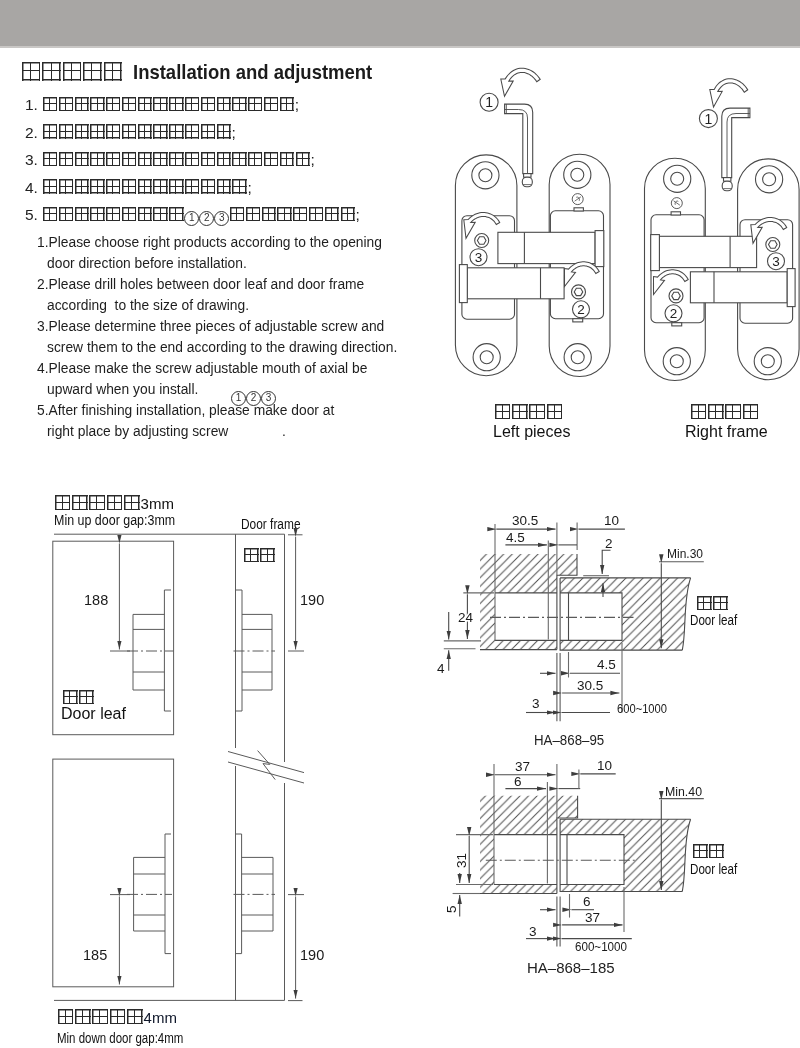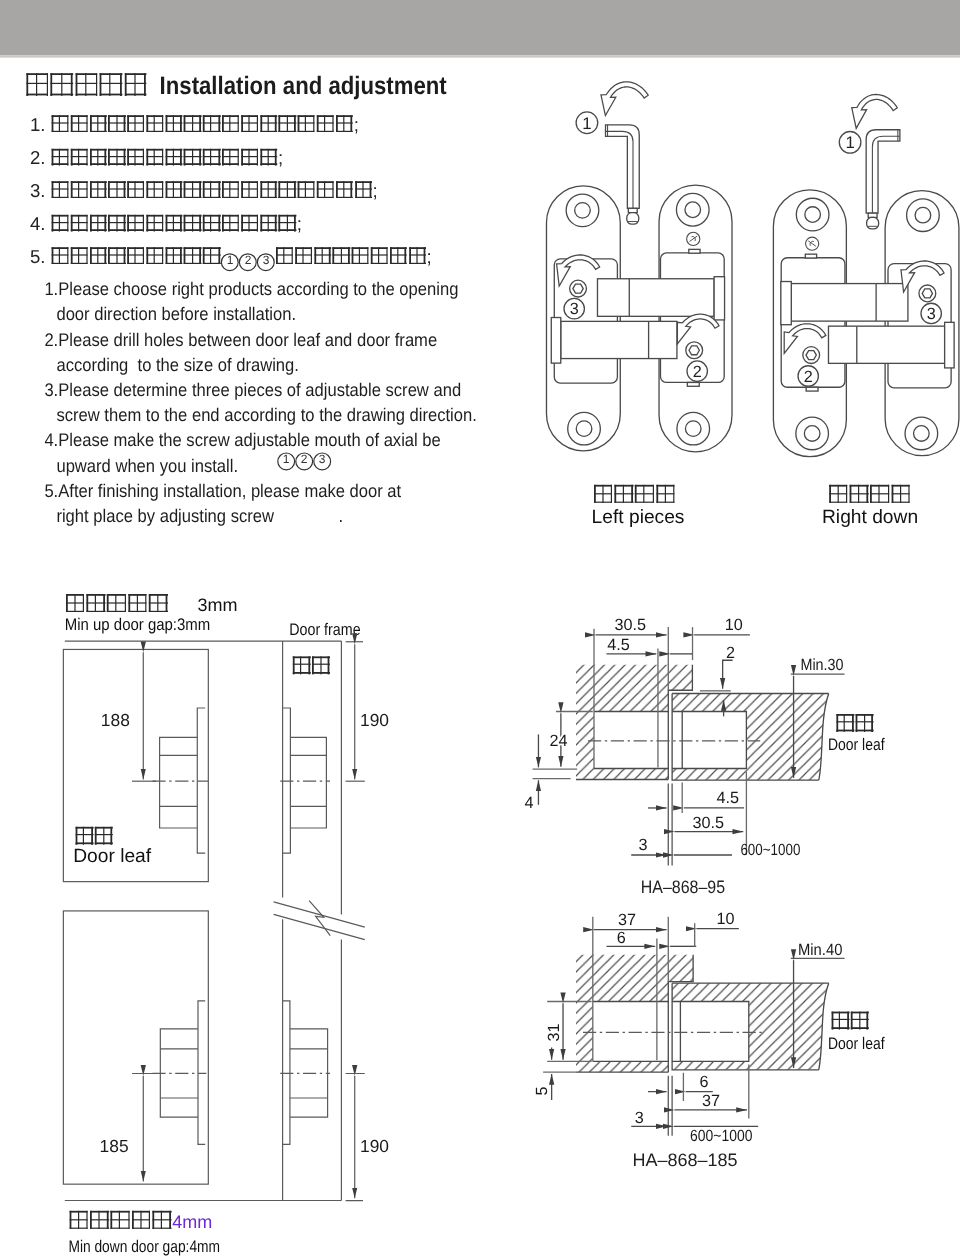--- a/index.html
+++ b/index.html
@@ -53,41 +53,41 @@
   <div>3.Please determine three pieces of adjustable screw and</div>
   <div style="text-indent:11px;">screw them to the end according to the drawing direction.</div>
 
   <div>4.Please make the screw adjustable mouth of axial be</div>
   <div style="text-indent:11px;">upward when you install.</div>
 
   <div>5.After finishing installation, please make door at</div>
   <div style="text-indent:11px;">right place by adjusting screw&nbsp;&nbsp;&nbsp;&nbsp;&nbsp;&nbsp;&nbsp;&nbsp;&nbsp;&nbsp;&nbsp;&nbsp;&nbsp;&nbsp;.</div>
 </div>
 
-<div class="abs" style="left:231px;top:372px;">
+<div class="abs" style="left:231px;top:386px;">
   <span class="crc">1</span><span class="crc">2</span><span class="crc">3</span>
 </div>
 
 <div class="abs" style="left:494px;top:403px;font-size:17px;"><span class="z"></span><span class="z"></span><span class="z"></span><span class="z"></span></div>
 <div class="abs" style="left:493px;top:423px;font-size:16px;color:#111;">Left pieces</div>
 
 <div class="abs" style="left:690px;top:403px;font-size:17px;"><span class="z"></span><span class="z"></span><span class="z"></span><span class="z"></span></div>
-<div class="abs" style="left:685px;top:423px;font-size:16px;color:#111;">Right down</div>
-
-<div class="abs" style="left:54px;top:494px;font-size:17px;"><span class="z"></span><span class="z"></span><span class="z"></span><span class="z"></span><span class="z"></span><span style="font-size:15px;color:#111;padding-left:24px;">3mm</span></div>
+<div class="abs" style="left:685px;top:423px;font-size:16px;color:#111;">Right frame</div>
+
+<div class="abs" style="left:54px;top:494px;font-size:17px;"><span class="z"></span><span class="z"></span><span class="z"></span><span class="z"></span><span class="z"></span><span style="font-size:15px;color:#111;">3mm</span></div>
 <div class="abs" style="left:54px;top:512px;font-size:14px;color:#111;transform:scaleX(0.89);transform-origin:0 0;">Min up door gap:3mm</div>
 
 <div class="abs" style="left:241px;top:516px;font-size:14px;color:#111;transform:scaleX(0.85);transform-origin:0 0;">Door frame</div>
 
 <div class="abs" style="left:243px;top:547px;font-size:16px;"><span class="z"></span><span class="z"></span></div>
 
 <div class="abs" style="left:62px;top:689px;font-size:16px;"><span class="z"></span><span class="z"></span></div>
 <div class="abs" style="left:61px;top:705px;font-size:16px;color:#111;">Door leaf</div>
 
-<div class="abs" style="left:57px;top:1008px;font-size:17px;"><span class="z"></span><span class="z"></span><span class="z"></span><span class="z"></span><span class="z"></span><span style="font-size:15px;color:#6d28d9;">4mm</span></div>
+<div class="abs" style="left:57px;top:1008px;font-size:17px;"><span class="z"></span><span class="z"></span><span class="z"></span><span class="z"></span><span class="z"></span><span style="font-size:15px;color:#0f172a;">4mm</span></div>
 <div class="abs" style="left:57px;top:1030px;font-size:14px;color:#111;transform:scaleX(0.82);transform-origin:0 0;">Min down door gap:4mm</div>
 
 <div class="abs" style="left:696px;top:595px;font-size:16px;"><span class="z"></span><span class="z"></span></div>
 <div class="abs" style="left:690px;top:612px;font-size:14px;color:#111;transform:scaleX(0.83);transform-origin:0 0;">Door leaf</div>
 
 <div class="abs" style="left:534px;top:731px;font-size:15px;color:#222;transform:scaleX(0.886);transform-origin:0 0;">HA–868–95</div>
 
 <div class="abs" style="left:692px;top:843px;font-size:16px;"><span class="z"></span><span class="z"></span></div>
 <div class="abs" style="left:690px;top:861px;font-size:14px;color:#111;transform:scaleX(0.83);transform-origin:0 0;">Door leaf</div>
 

